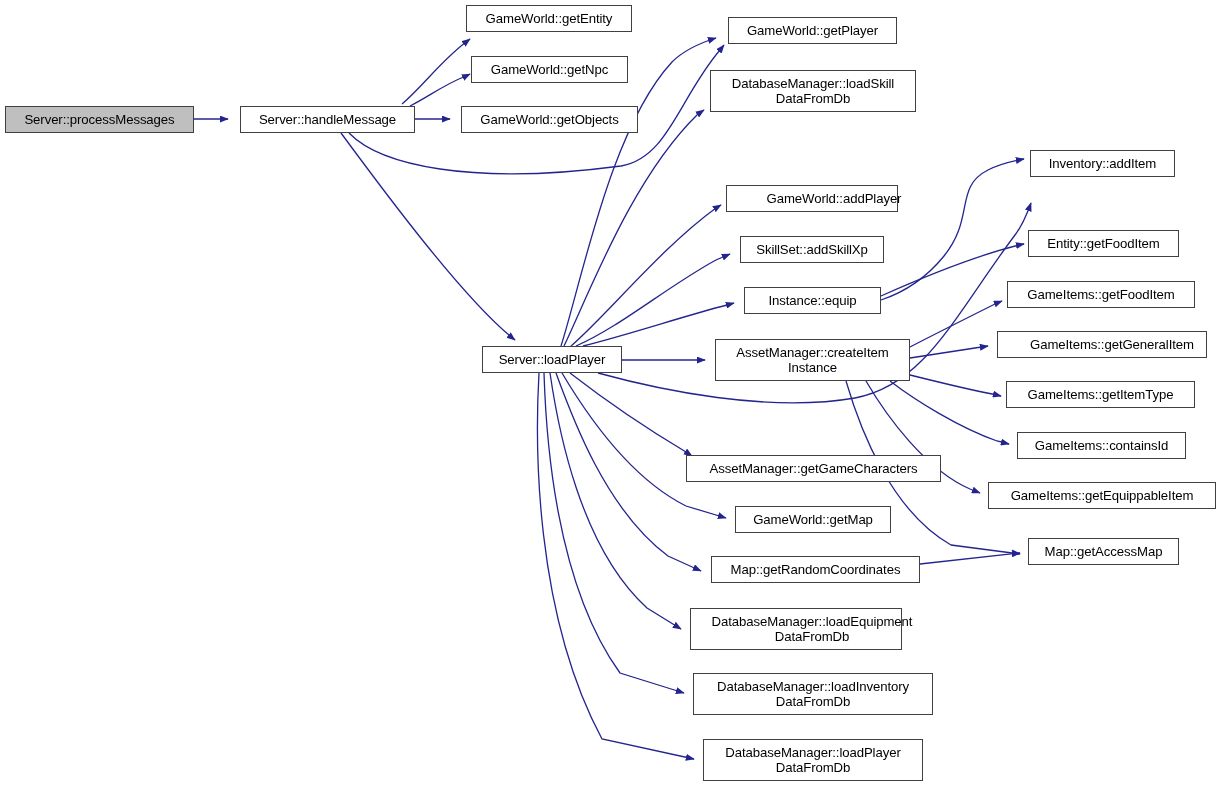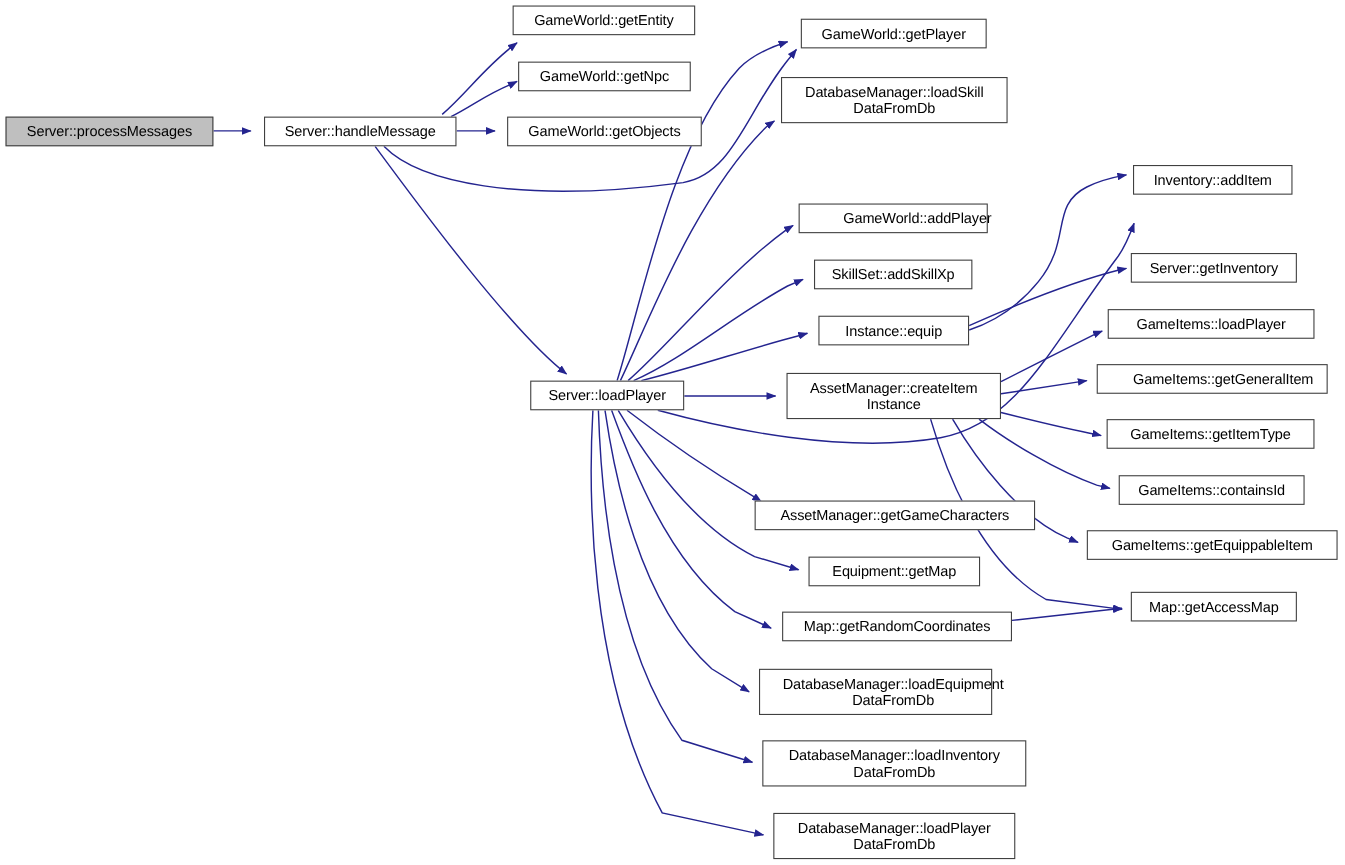--- a/index.html
+++ b/index.html
@@ -100,31 +100,31 @@
       <div class="node" style="left: 482px; top: 346px; width: 140px; height: 27px;"><span class="node-label">Server::loadPlayer</span></div>
       <div class="node" style="left: 728px; top: 17px; width: 169px; height: 27px;"><span class="node-label">GameWorld::getPlayer</span></div>
       <div class="node" style="left: 710px; top: 70px; width: 206px; height: 42px;"><span class="node-label">DatabaseManager::loadSkill
 DataFromDb</span></div>
       <div class="node" style="left: 726px; top: 185px; width: 172px; height: 27px; padding-left: 44px;"><span class="node-label">GameWorld::addPlayer</span></div>
       <div class="node" style="left: 740px; top: 236px; width: 144px; height: 27px;"><span class="node-label">SkillSet::addSkillXp</span></div>
       <div class="node" style="left: 744px; top: 287px; width: 137px; height: 27px;"><span class="node-label">Instance::equip</span></div>
       <div class="node" style="left: 715px; top: 339px; width: 195px; height: 42px;"><span class="node-label">AssetManager::createItem
 Instance</span></div>
       <div class="node" style="left: 686px; top: 455px; width: 255px; height: 27px;"><span class="node-label">AssetManager::getGameCharacters</span></div>
-      <div class="node" style="left: 735px; top: 506px; width: 156px; height: 27px;"><span class="node-label">Equipment::getMap</span></div>
+      <div class="node" style="left: 735px; top: 506px; width: 156px; height: 27px;"><span class="node-label">GameWorld::getMap</span></div>
       <div class="node" style="left: 711px; top: 556px; width: 209px; height: 27px;"><span class="node-label">Map::getRandomCoordinates</span></div>
       <div class="node" style="left: 690px; top: 608px; width: 212px; height: 42px; padding-left: 32px;"><span class="node-label">DatabaseManager::loadEquipment
 DataFromDb</span></div>
       <div class="node" style="left: 693px; top: 673px; width: 240px; height: 42px;"><span class="node-label">DatabaseManager::loadInventory
 DataFromDb</span></div>
       <div class="node" style="left: 703px; top: 739px; width: 220px; height: 42px;"><span class="node-label">DatabaseManager::loadPlayer
 DataFromDb</span></div>
       <div class="node" style="left: 1030px; top: 150px; width: 145px; height: 27px;"><span class="node-label">Inventory::addItem</span></div>
-      <div class="node" style="left: 1028px; top: 230px; width: 151px; height: 27px;"><span class="node-label">Server::getInventory</span></div>
-      <div class="node" style="left: 1007px; top: 281px; width: 188px; height: 27px;"><span class="node-label">GameItems::loadPlayer</span></div>
+      <div class="node" style="left: 1028px; top: 230px; width: 151px; height: 27px;"><span class="node-label">Entity::getFoodItem</span></div>
+      <div class="node" style="left: 1007px; top: 281px; width: 188px; height: 27px;"><span class="node-label">GameItems::getFoodItem</span></div>
       <div class="node" style="left: 997px; top: 331px; width: 210px; height: 27px; padding-left: 20px;"><span class="node-label">GameItems::getGeneralItem</span></div>
       <div class="node" style="left: 1006px; top: 381px; width: 189px; height: 27px;"><span class="node-label">GameItems::getItemType</span></div>
       <div class="node" style="left: 1017px; top: 432px; width: 169px; height: 27px;"><span class="node-label">GameItems::containsId</span></div>
       <div class="node" style="left: 988px; top: 482px; width: 228px; height: 27px;"><span class="node-label">GameItems::getEquippableItem</span></div>
       <div class="node" style="left: 1028px; top: 538px; width: 151px; height: 27px;"><span class="node-label">Map::getAccessMap</span></div>
     </div>
 
 </div>
 
 </body></html>

